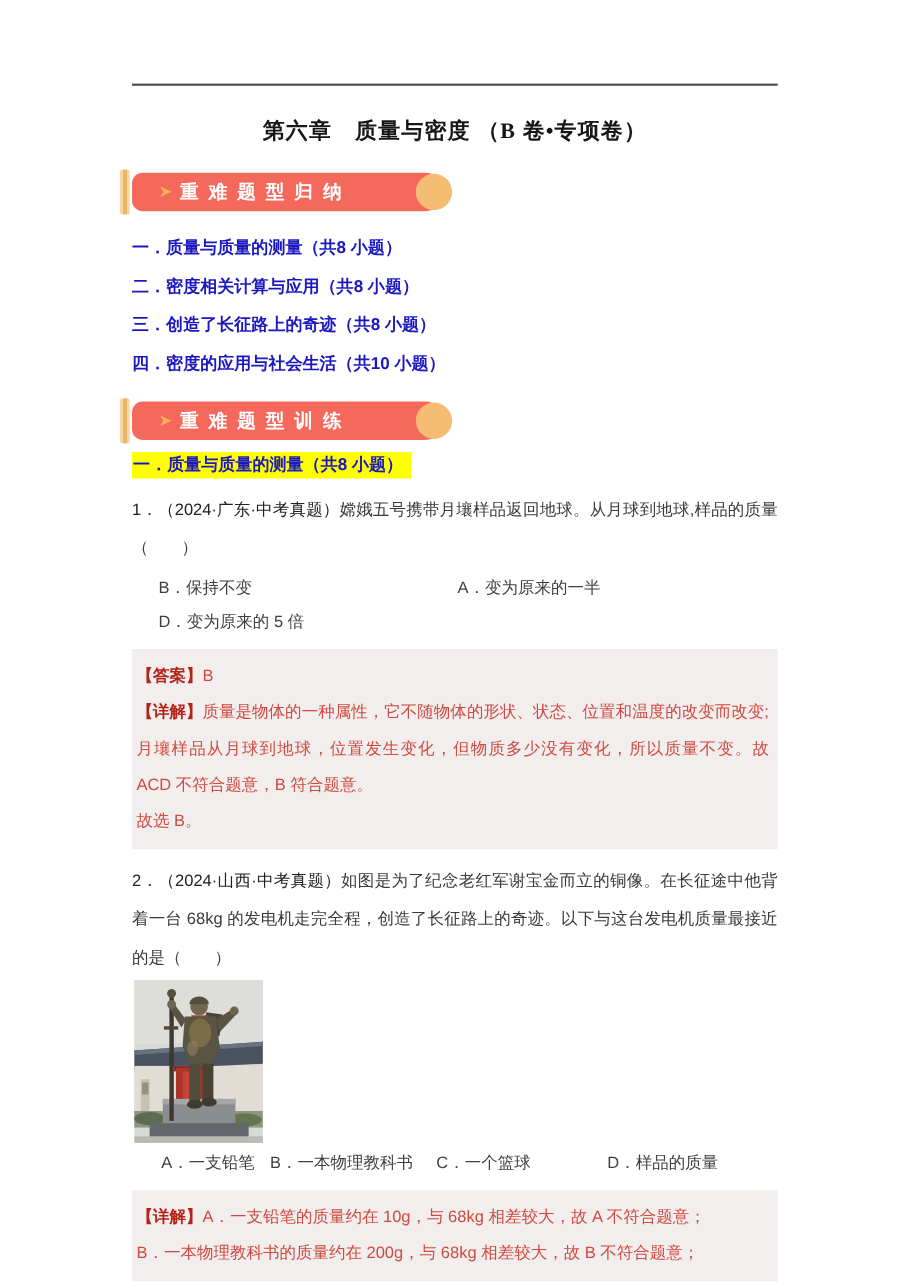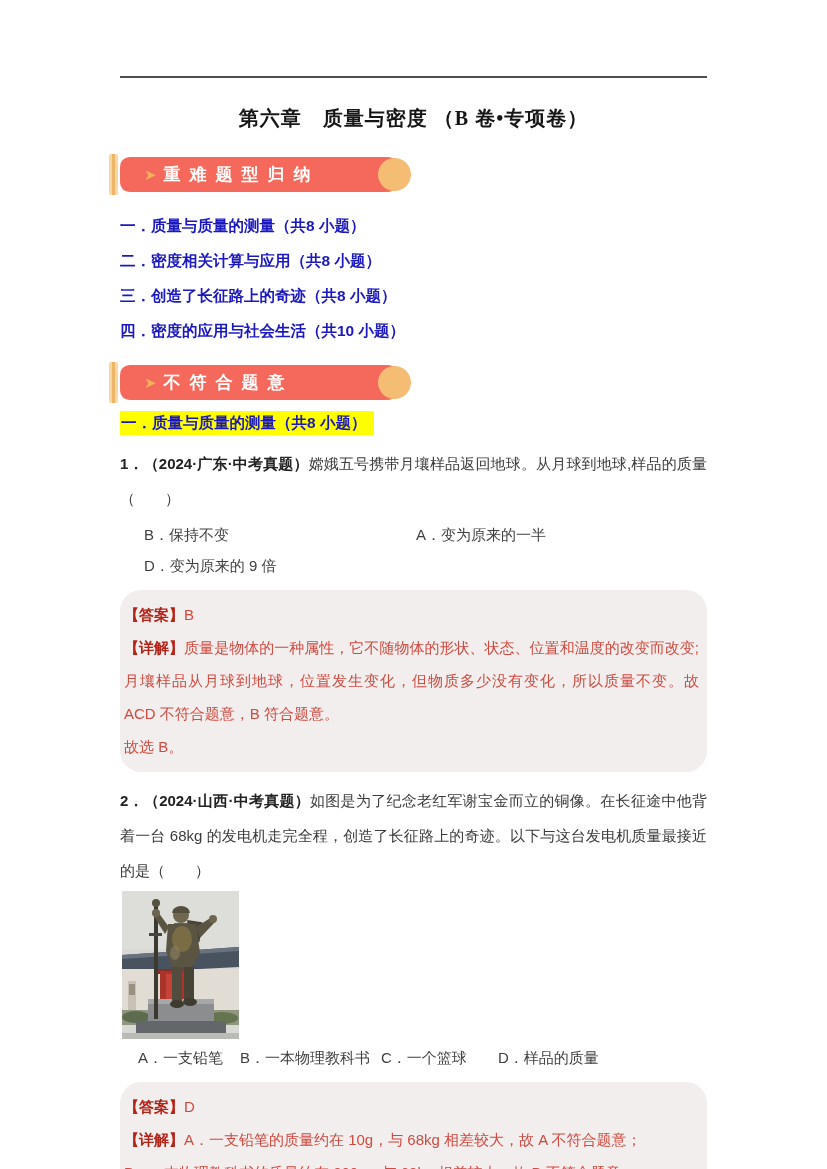--- a/index.html
+++ b/index.html
@@ -38,33 +38,33 @@
     margin:0 0 16px 0;color:#1b18bf;font-weight:bold;font-size:15.5px;line-height:19px;
   }
   
   .section-heading{margin-top:11px;}
   .section-heading .hl{
     display:inline-block;background:#ffff00;color:#1b18bf;font-weight:bold;
     font-size:15.5px;line-height:22px;padding:1px 8px 1px 1px;
   }
   
   .stem{margin:11px 0 0 0;font-size:15px;line-height:35px;text-align:justify;color:#3a3a3a;}
-  .stem .qsrc{font-weight:bold;color:#222222;}
+  .stem .qsrc{font-weight:normal;color:#222222;}
   .opts-2col{
     margin-top:3px;padding-left:24px;display:grid;grid-template-columns:272px 1fr;
     font-size:15px;line-height:31px;color:#3f3f3f;
   }
   .opts-row{
     margin-top:4px;padding-left:18px;display:grid;
     grid-template-columns:102px 141px 117px auto;
-    font-size:15px;line-height:30px;color:#3f3f3f;
+    font-size:15px;line-height:30px;color:#3f3f3f;text-align:center;
   }
   
   .answer-block{
-    margin-top:9px;background:#f2eeee;padding:8px 8px 9px 4px;border-radius:21px;
+    margin-top:9px;background:#f2eeee;padding:8px 8px 9px 4px;
   }
   .answer-block p{margin:0;font-size:15px;line-height:33px;text-align:justify;}
   .albl{color:#b42318;font-weight:bold;}
   .ared{color:#cf4a40;}
   
   .figure{margin:3px 0 4px 2px;width:117px;height:148px;line-height:0;}
   .figure svg{display:block;}
 </style>
 </head>
 <body>
@@ -88,34 +88,34 @@
       <li>一．质量与质量的测量（共8 小题）</li>
       <li>二．密度相关计算与应用（共8 小题）</li>
       <li>三．创造了长征路上的奇迹（共8 小题）</li>
       <li>四．密度的应用与社会生活（共10 小题）</li>
     </ul>
 
     <div class="banner">
       <span class="bar"></span>
       <div class="pill">
         <span class="arrow">➤</span>
-        <span class="banner-text">不符合题意</span>
+        <span class="banner-text">重难题型训练</span>
       </div>
     </div>
 
     <div class="section-heading">
       <span class="hl">一．质量与质量的测量（共8 小题）</span>
     </div>
 
     <p class="stem"><span class="qsrc">1．（2024·广东·中考真题）</span><span>嫦娥五号携带月壤样品返回地球。从月球到地球,样品的质量（　　）</span></p>
 
     <div class="opts-2col">
       <span>B．保持不变</span>
       <span>A．变为原来的一半</span>
-      <span>D．变为原来的 9 倍</span>
+      <span>D．变为原来的 5 倍</span>
     </div>
 
     <div class="answer-block">
       <p><span class="albl">【答案】</span><span class="ared">B</span></p>
       <p><span class="albl">【详解】</span><span class="ared">质量是物体的一种属性，它不随物体的形状、状态、位置和温度的改变而改变;月壤样品从月球到地球，位置发生变化，但物质多少没有变化，所以质量不变。故 ACD 不符合题意，B 符合题意。</span></p>
       <p class="ared">故选 B。</p>
     </div>
 
     <p class="stem"><span class="qsrc">2．（2024·山西·中考真题）</span><span>如图是为了纪念老红军谢宝金而立的铜像。在长征途中他背着一台 68kg 的发电机走完全程，创造了长征路上的奇迹。以下与这台发电机质量最接近的是（　　）</span></p>
 
@@ -169,19 +169,18 @@
     </div>
 
     <div class="opts-row">
       <span>A．一支铅笔</span>
       <span>B．一本物理教科书</span>
       <span>C．一个篮球</span>
       <span>D．样品的质量</span>
     </div>
 
     <div class="answer-block">
-      <p><span class="albl">【答案】</span><span class="ared">D</span></p>
       <p><span class="albl">【详解】</span><span class="ared">A．一支铅笔的质量约在 10g，与 68kg 相差较大，故 A 不符合题意；</span></p>
       <p class="ared">B．一本物理教科书的质量约在 200g，与 68kg 相差较大，故 B 不符合题意；</p>
     </div>
 
   </div>
 </div>
 
 </body></html>

